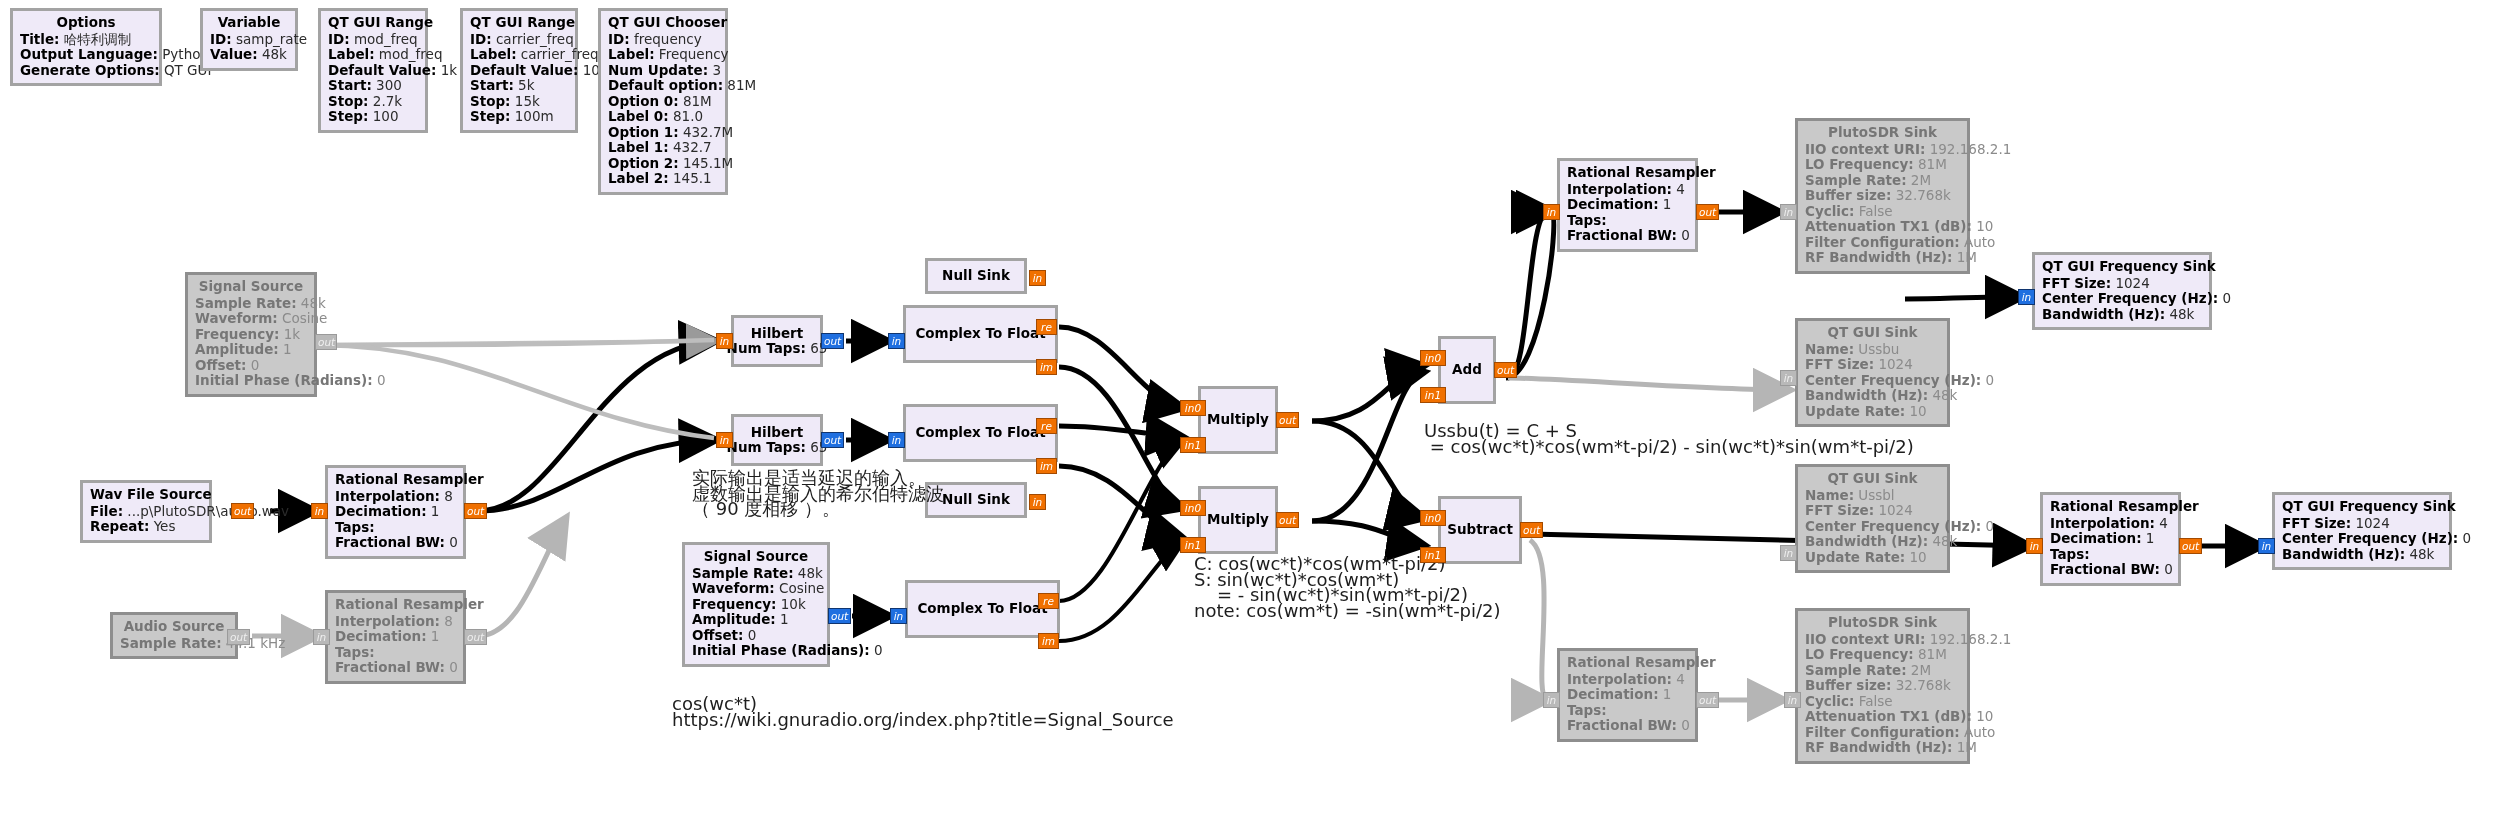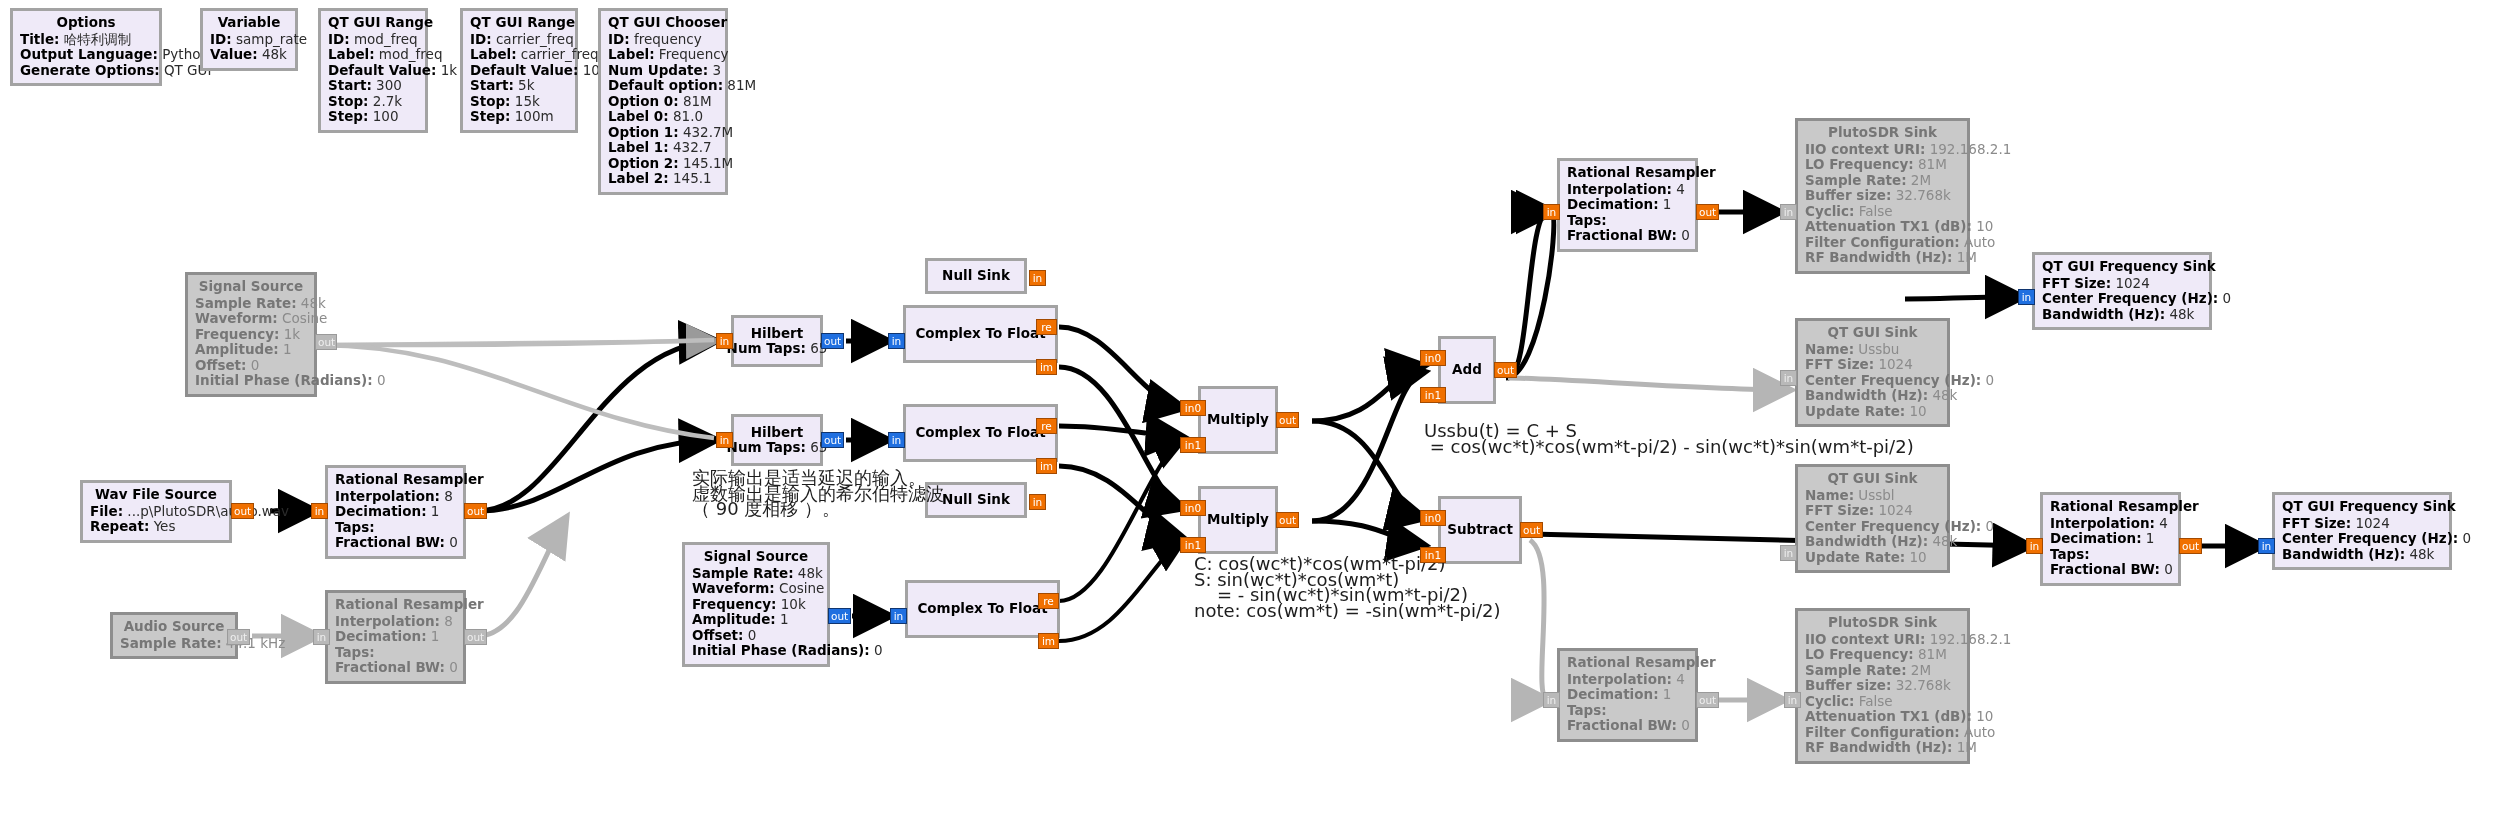--- a/index.html
+++ b/index.html
@@ -45,20 +45,21 @@
   
   .port{
     position:absolute;z-index:7;
     font-size:10.5px;line-height:12px;
     font-family:"DejaVu Sans","Liberation Sans",sans-serif;
     color:#ffffff;font-weight:normal;
     padding:1px 2px 1px 2px;
     border:1px solid #8a3c00;
     box-sizing:border-box;
     text-align:center;
+    font-style:italic;
   }
   .port.f{background:#f07000;border-color:#a34a00;}      
   .port.c{background:#1f6fe0;border-color:#10356f;}      
   .port.off{background:#b9b9b9;border-color:#9a9a9a;color:#efefef;}
 
   
   .note{
     position:absolute;z-index:6;font-size:18px;line-height:15.5px;
     color:#1d1d1d;white-space:pre;
   }
@@ -193,21 +194,21 @@
     <span class="ttl">Signal Source</span>
     <span class="row"><span class="k">Sample Rate:</span> <span class="v">48k</span></span>
     <span class="row"><span class="k">Waveform:</span> <span class="v">Cosine</span></span>
     <span class="row"><span class="k">Frequency:</span> <span class="v">1k</span></span>
     <span class="row"><span class="k">Amplitude:</span> <span class="v">1</span></span>
     <span class="row"><span class="k">Offset:</span> <span class="v">0</span></span>
     <span class="row"><span class="k">Initial Phase (Radians):</span> <span class="v">0</span></span>
   </div>
   <div class="port off" style="left:315px;top:334px;width:22px;">out</div>
 
-  <div class="blk" style="left:80px;top:480px;width:152px;">
+  <div class="blk" style="left:80px;top:480px;width:132px;">
     <span class="ttl">Wav File Source</span>
     <span class="row"><span class="k">File:</span> <span class="v">...p\PlutoSDR\audio.wav</span></span>
     <span class="row"><span class="k">Repeat:</span> <span class="v">Yes</span></span>
   </div>
   <div class="port f" style="left:231px;top:503px;width:23px;">out</div>
 
   <div class="blk off" style="left:110px;top:612px;width:128px;">
     <span class="ttl">Audio Source</span>
     <span class="row"><span class="k">Sample Rate:</span> <span class="v">44.1 kHz</span></span>
   </div>
@@ -255,20 +256,22 @@
     <span class="ttl">Signal Source</span>
     <span class="row"><span class="k">Sample Rate:</span> <span class="v">48k</span></span>
     <span class="row"><span class="k">Waveform:</span> <span class="v">Cosine</span></span>
     <span class="row"><span class="k">Frequency:</span> <span class="v">10k</span></span>
     <span class="row"><span class="k">Amplitude:</span> <span class="v">1</span></span>
     <span class="row"><span class="k">Offset:</span> <span class="v">0</span></span>
     <span class="row"><span class="k">Initial Phase (Radians):</span> <span class="v">0</span></span>
   </div>
   <div class="port c" style="left:828px;top:608px;width:23px;">out</div>
 
+  <div class="note" style="left:672px;top:696px;">cos(wc*t)
+https://wiki.gnuradio.org/index.php?title=Signal_Source</div>
 
   <div class="port f" style="left:1029px;top:270px;width:17px;">in</div>
   <div class="blk centerbox" style="left:925px;top:258px;width:102px;height:36px;">
     <span class="ttl">Null Sink</span>
   </div>
 
   <div class="port f" style="left:1029px;top:494px;width:17px;">in</div>
   <div class="blk centerbox" style="left:925px;top:482px;width:102px;height:36px;">
     <span class="ttl">Null Sink</span>
   </div>

